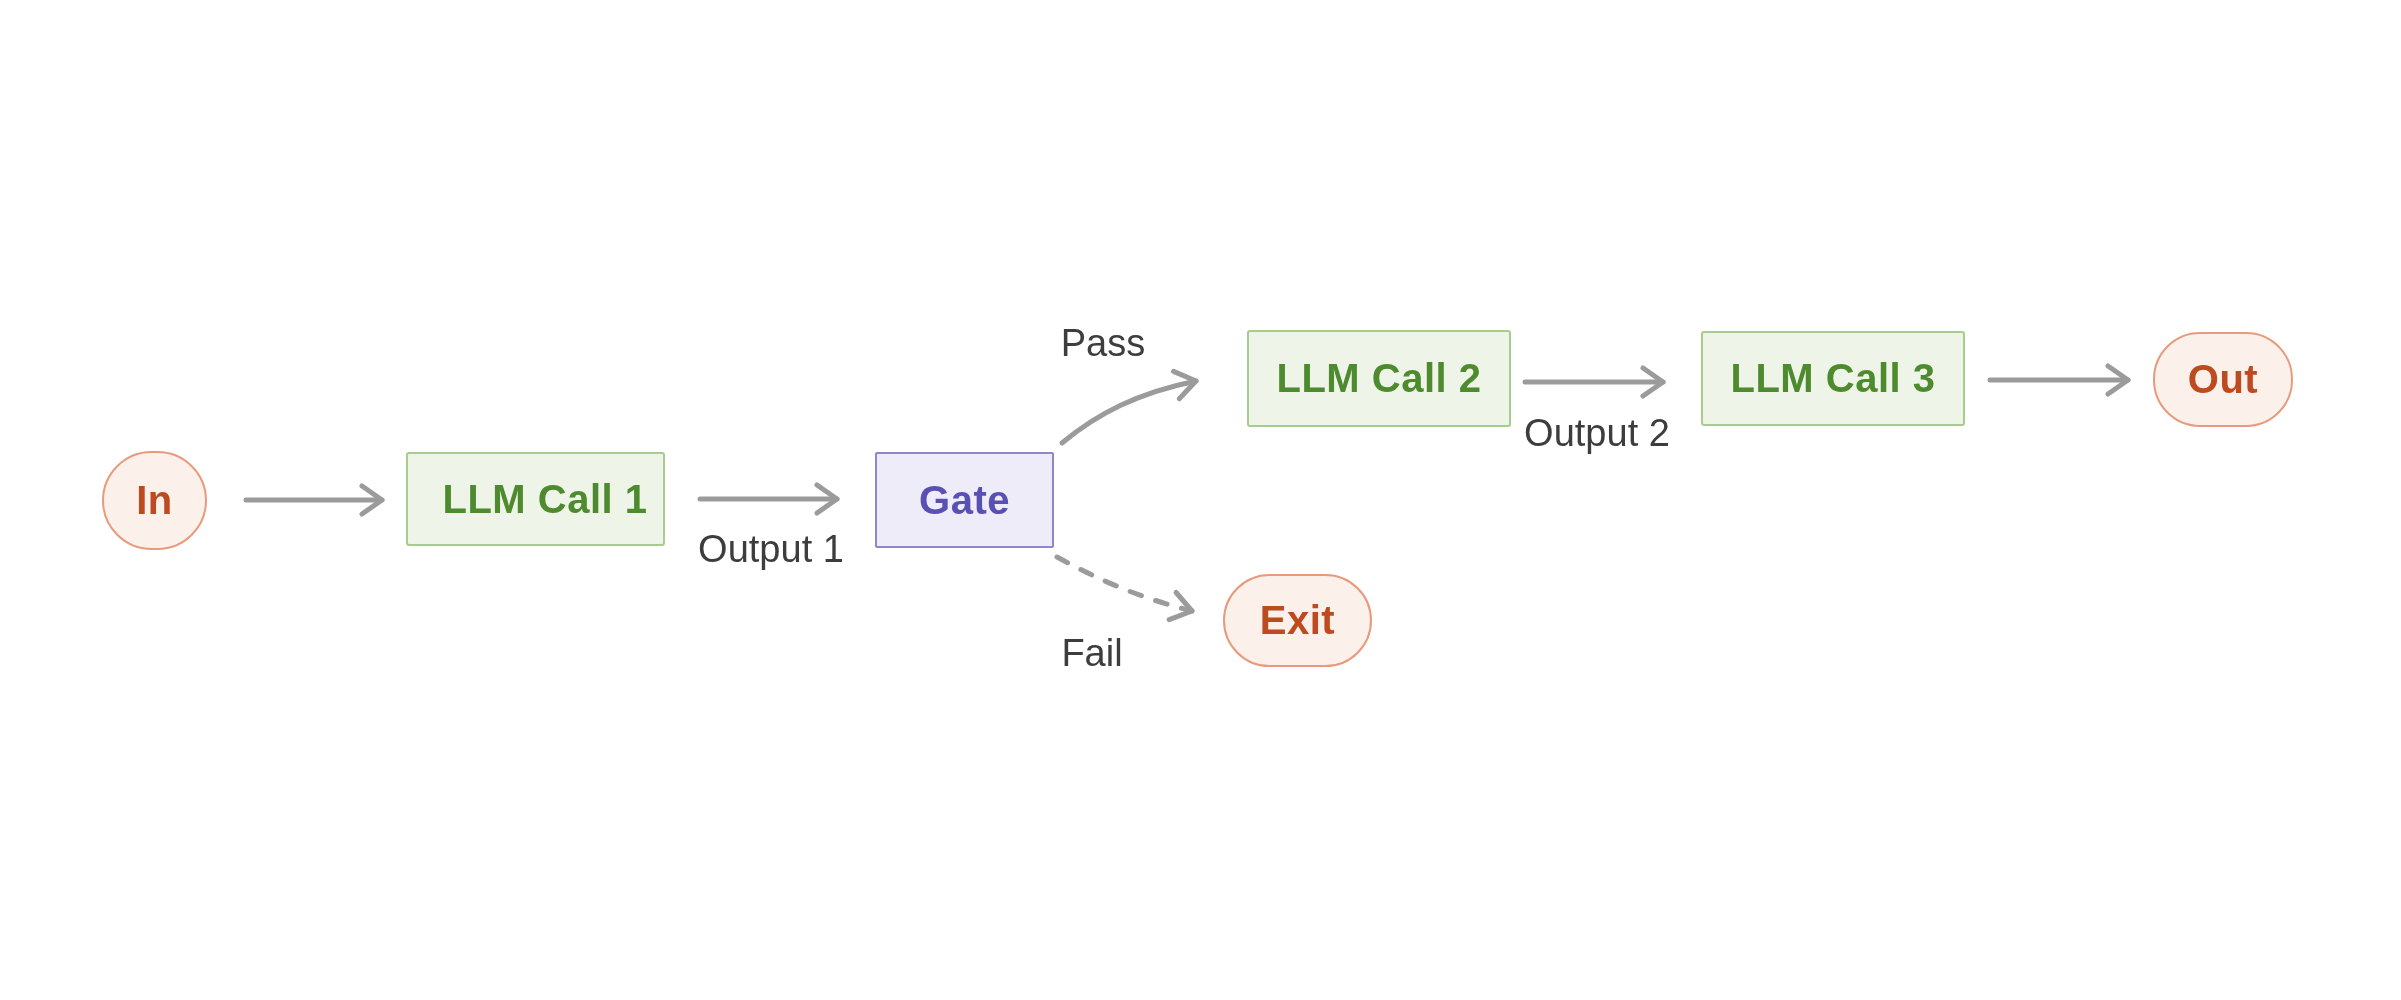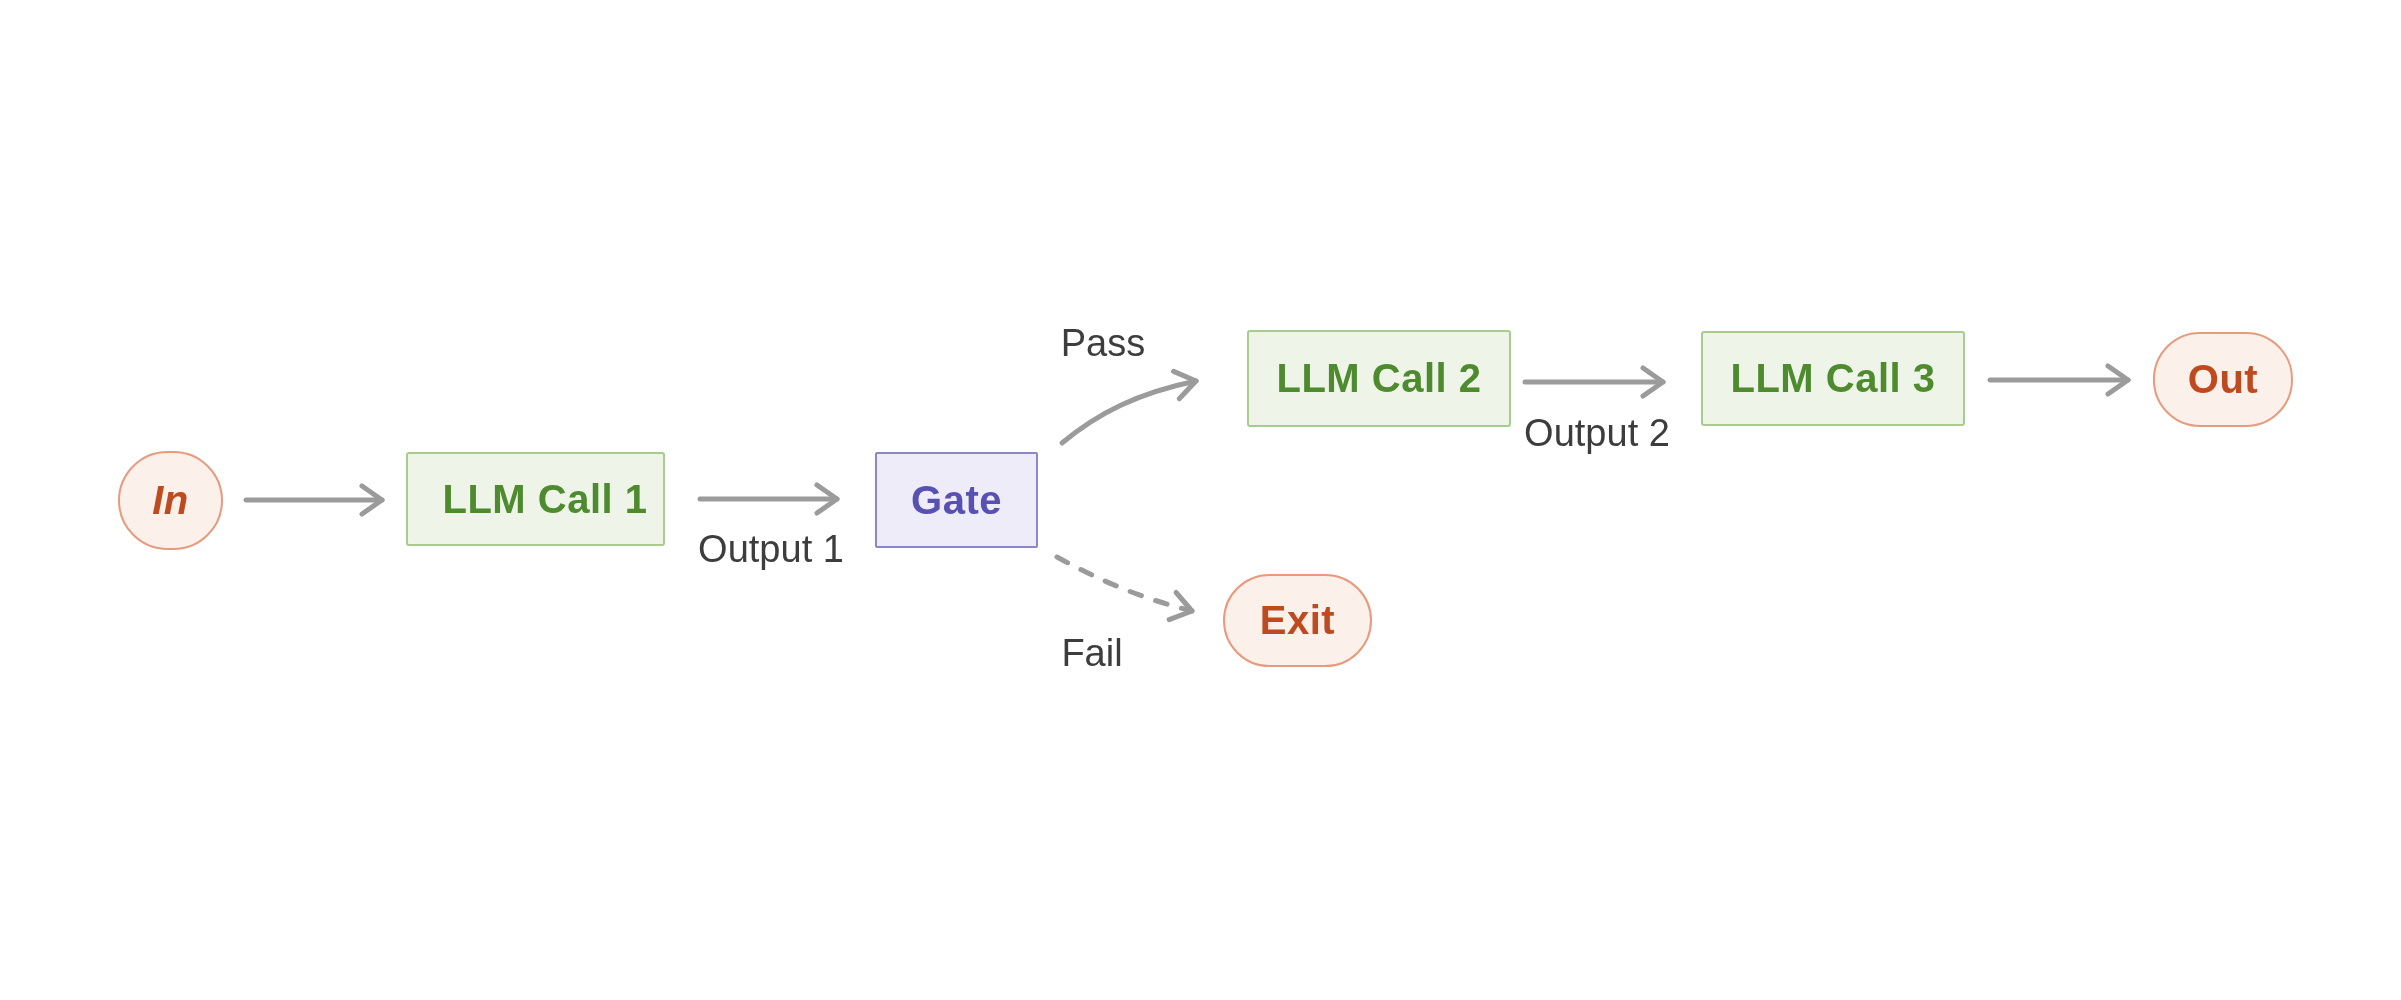--- a/index.html
+++ b/index.html
@@ -73,29 +73,29 @@
       </marker>
     </defs>
     <path class="edge" d="M246 500 L382 500" marker-end="url(#arrowhead)"></path>
     <path class="edge" d="M700 499 L837 499" marker-end="url(#arrowhead)"></path>
     <path class="edge" d="M1062 443 C1098 413, 1138 393, 1196 381" marker-end="url(#arrowhead)"></path>
     <path class="edge" d="M1525 382 L1663 382" marker-end="url(#arrowhead)"></path>
     <path class="edge" d="M1990 380 L2128 380" marker-end="url(#arrowhead)"></path>
     <path class="edge dashed" d="M1057 557 C1097 579, 1137 597, 1192 611" marker-end="url(#arrowhead)"></path>
   </svg>
 
-  <div class="node terminal round" style="left:118px;top:451px;width:105px;height:99px;font-style:italic;">
+  <div class="node terminal round" style="left:102px;top:451px;width:105px;height:99px;">
     <span>In</span>
   </div>
 
   <div class="node process" style="left:406px;top:452px;width:259px;height:94px;padding-left:19px;">
     <span>LLM Call 1</span>
   </div>
 
-  <div class="node gate" style="left:875px;top:452px;width:163px;height:96px;">
+  <div class="node gate" style="left:875px;top:452px;width:179px;height:96px;">
     <span>Gate</span>
   </div>
 
   <div class="node process" style="left:1223px;top:330px;width:264px;height:97px;margin-left:24px;">
     <span>LLM Call 2</span>
   </div>
 
   <div class="node process" style="left:1701px;top:331px;width:264px;height:95px;">
     <span>LLM Call 3</span>
   </div>

